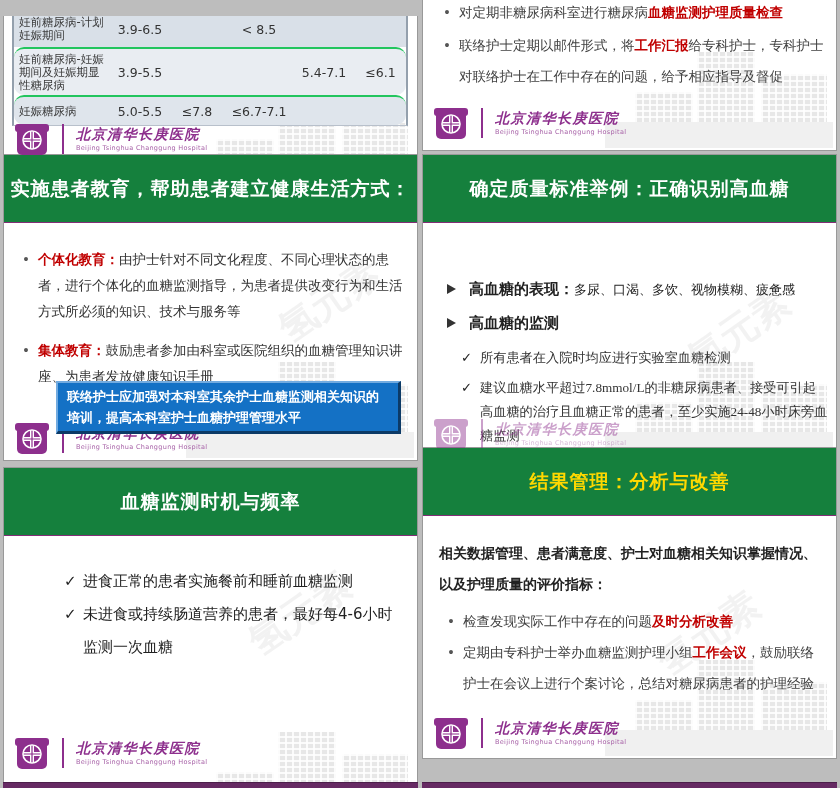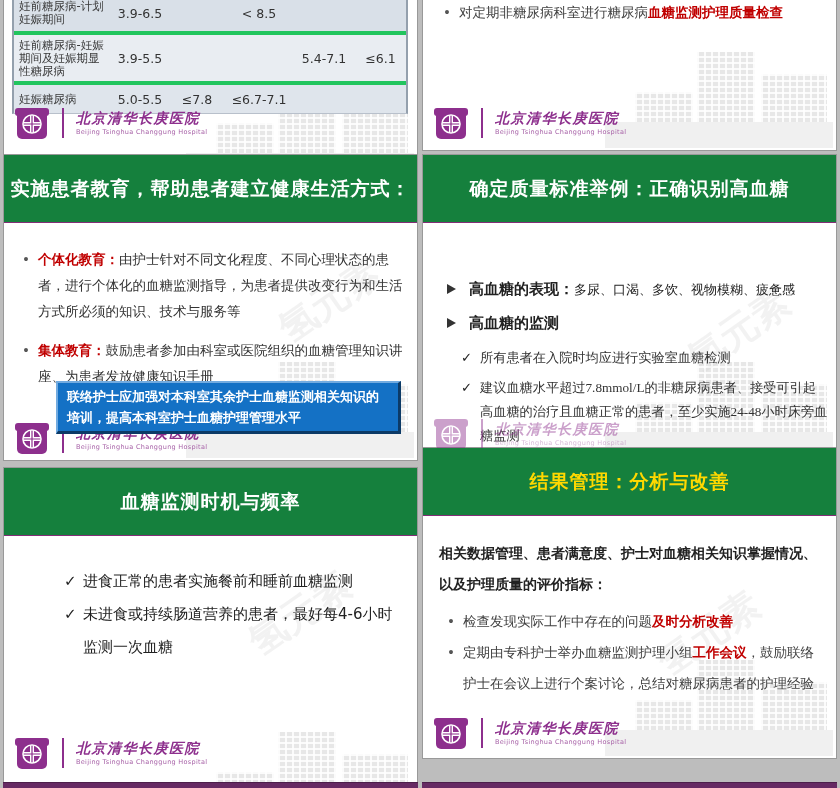--- a/index.html
+++ b/index.html
@@ -6,21 +6,21 @@
   body{
     width:840px;height:788px;position:relative;
     background:#bdbdbd;
     font-family:"DejaVu Sans","Liberation Sans",sans-serif;
     overflow:hidden;
   }
   .slide{
     position:absolute;background:#ffffff;border:1px solid #999;
     box-sizing:border-box;overflow:hidden;
   }
-  #s1{left:3px;top:0;width:415px;height:182px;border-top:none;padding-left:12px;}
+  #s1{left:3px;top:16px;width:415px;height:182px;border-top:none;padding-left:12px;}
   #s2{left:422px;top:0;width:415px;height:151px;border-top:none;}
   #s3{left:3px;top:154px;width:415px;height:307px;}
   #s4{left:422px;top:154px;width:415px;height:307px;}
   #s5{left:3px;top:467px;width:415px;height:364px;}
   #s6{left:422px;top:447px;width:415px;height:312px;}
   .next-sliver{position:absolute;top:782px;height:6px;background:#662a63;border-top:1px solid #4c1f4b;box-sizing:border-box;}
   #sliver-l{left:3px;width:415px;}
   #sliver-r{left:422px;width:415px;}
 
   
@@ -32,21 +32,21 @@
   }
   .band.yellow{color:#ffd800;}
 
   
   .tbl{
     position:absolute;left:8px;top:-5px;width:392px;
     border-left:2px solid #94a0ad;border-right:2px solid #94a0ad;
     border-bottom:1px solid #b8c0cb;z-index:1;
   }
   .trow{display:grid;grid-template-columns:97px 58px 56px 68px 62px 51px;align-items:center;}
-  .trow + .trow{border-top:4px solid #22c55e;}
+  .trow + .trow{border-top:2px solid #22c55e;border-radius:10px;}
   .trow.dark{background:#d9e0e8;}
   .trow.light{background:#e9edf2;}
   .trow.mid{background:#dfe5ec;}
   .tlabel{font-size:11.5px;line-height:13px;color:#3a3a3a;padding:2px 2px 2px 5px;}
   .tcell{font-size:12.5px;color:#333;text-align:center;}
   .r1{height:36px;}.r2{height:46px;}.r3{height:28px;}
 
   
   .dotted li{position:relative;padding-left:22px;list-style:none;}
   .dotted li::before{content:"•";position:absolute;left:6px;color:#555;}
@@ -173,20 +173,21 @@
 
 <div class="slide" id="s2">
   <div class="building">
   <span class="t t1"></span>
   <span class="t t2"></span>
   <span class="t t3"></span>
   <span class="t t4"></span>
 </div>
   <ul class="dotted">
     <li><span>对定期非糖尿病科室进行糖尿病</span><span class="em">血糖监测护理质量检查</span><span></span></li>
+    <li><span>联络护士定期以邮件形式，将</span><span class="em">工作汇报</span><span>给专科护士，专科护士对联络护士在工作中存在的问题，给予相应指导及督促</span></li>
   </ul>
   <div class="logo-slot">
   <svg class="logo-mark" width="36" height="33" viewBox="0 0 36 33" aria-hidden="true">
     <rect x="1" y="2" width="34" height="8" rx="3" fill="#8d2f8d"></rect>
     <path d="M3 7 h30 v21 a5 5 0 0 1 -5 5 h-20 a5 5 0 0 1 -5 -5 z" fill="#8d2f8d"></path>
     <circle cx="18" cy="18" r="9" fill="none" stroke="#ffffff" stroke-width="1.6"></circle>
     <path d="M18 10 v16 M10 18 h16" stroke="#ffffff" stroke-width="4"></path>
     <path d="M18 10 v16 M10 18 h16" stroke="#8d2f8d" stroke-width="1.2"></path>
   </svg>
   <span class="logo-divider"></span>

